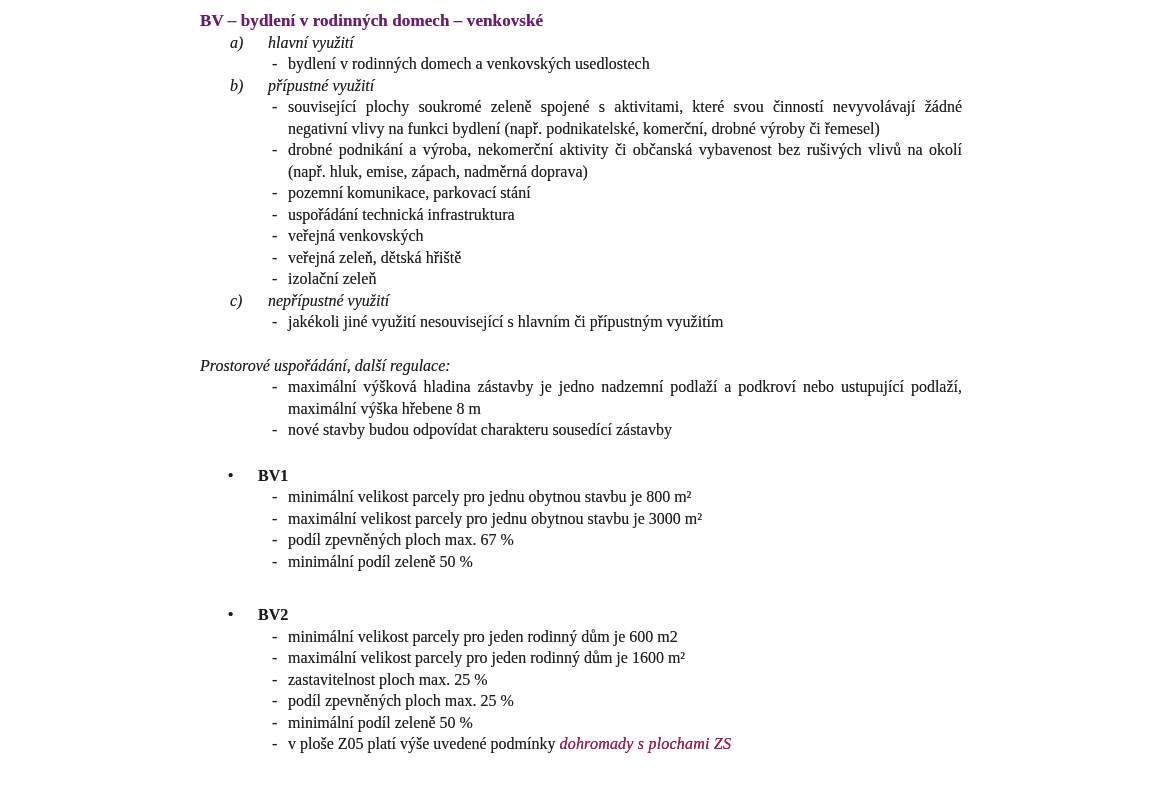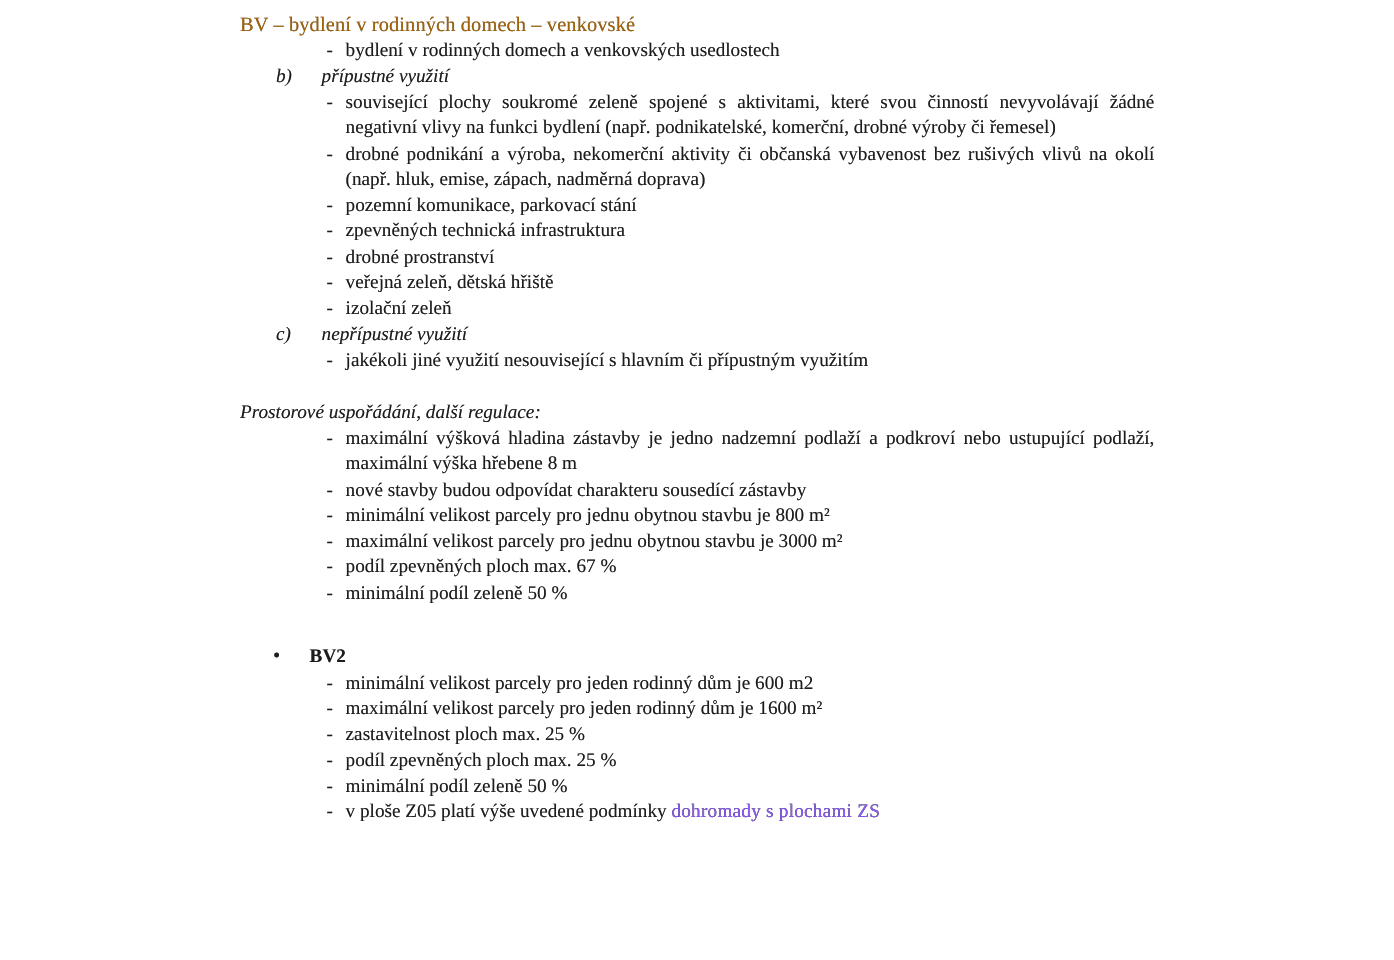--- a/index.html
+++ b/index.html
@@ -21,23 +21,23 @@
   }
   .doc {
     position: absolute;
     left: 200px;
     top: 10px;
     width: 762px;
     font-size: 16px;
     line-height: 21.5px;
   }
   .title {
-    font-weight: normal;
+    font-weight: bold;
     font-size: 17px;
-    color: #a16207;
+    color: #701a75;
     letter-spacing: 0.1px;
   }
   .sec-head {
     padding-left: 30px;
     font-style: italic;
   }
   .sec-head .letter {
     display: inline-block;
     width: 38px;
     font-style: italic;
@@ -65,54 +65,58 @@
   }
   .zone-head::before {
     content: "\2022";
     position: absolute;
     left: 28px;
     top: 0;
     font-size: 15px;
   }
   .zone-gap { margin-top: 24px; }
   .z05-suffix {
-    color: #8b5cf6;
+    color: #be185d;
     text-shadow: 0 0 0.2px rgba(0,0,0,0.9);
     letter-spacing: 0.2px;
+    font-style: italic;
   }
 </style>
 </head>
 <body>
 
 <div class="page">
   <div class="doc">
 
     <div class="title">BV – bydlení v rodinných domech – venkovské</div>
 
+    <div class="sec-head">
+      <span class="letter">a)</span><span>hlavní využití</span>
+    </div>
     <div class="dash-item">
       <span>bydlení v rodinných domech a venkovských usedlostech</span>
     </div>
 
     <div class="sec-head">
       <span class="letter">b)</span><span>přípustné využití</span>
     </div>
     <div class="dash-item just">
       <span>související plochy soukromé zeleně spojené s aktivitami, které svou činností nevyvolávají žádné negativní vlivy na funkci bydlení (např. podnikatelské, komerční, drobné výroby či řemesel)</span>
     </div>
     <div class="dash-item just">
       <span>drobné podnikání a výroba, nekomerční aktivity či občanská vybavenost bez rušivých vlivů na okolí (např. hluk, emise, zápach, nadměrná doprava)</span>
     </div>
     <div class="dash-item">
       <span>pozemní komunikace, parkovací stání</span>
     </div>
     <div class="dash-item">
-      <span>zpevněných technická infrastruktura</span>
+      <span>uspořádání technická infrastruktura</span>
     </div>
     <div class="dash-item">
-      <span>drobné prostranství</span>
+      <span>veřejná venkovských</span>
     </div>
     <div class="dash-item">
       <span>veřejná zeleň, dětská hřiště</span>
     </div>
     <div class="dash-item">
       <span>izolační zeleň</span>
     </div>
 
     <div class="sec-head">
       <span class="letter">c)</span><span>nepřípustné využití</span>
@@ -122,20 +126,23 @@
     </div>
 
     <div class="spatial-head">Prostorové uspořádání, další regulace:</div>
     <div class="dash-item just">
       <span>maximální výšková hladina zástavby je jedno nadzemní podlaží a podkroví nebo ustupující podlaží, maximální výška hřebene 8 m</span>
     </div>
     <div class="dash-item">
       <span>nové stavby budou odpovídat charakteru sousedící zástavby</span>
     </div>
 
+    <div class="zone-head zone-gap">
+      <span>BV1</span>
+    </div>
     <div class="dash-item">
       <span>minimální velikost parcely pro jednu obytnou stavbu je 800 m²</span>
     </div>
     <div class="dash-item">
       <span>maximální velikost parcely pro jednu obytnou stavbu je 3000 m²</span>
     </div>
     <div class="dash-item">
       <span>podíl zpevněných ploch max. 67 %</span>
     </div>
     <div class="dash-item">

